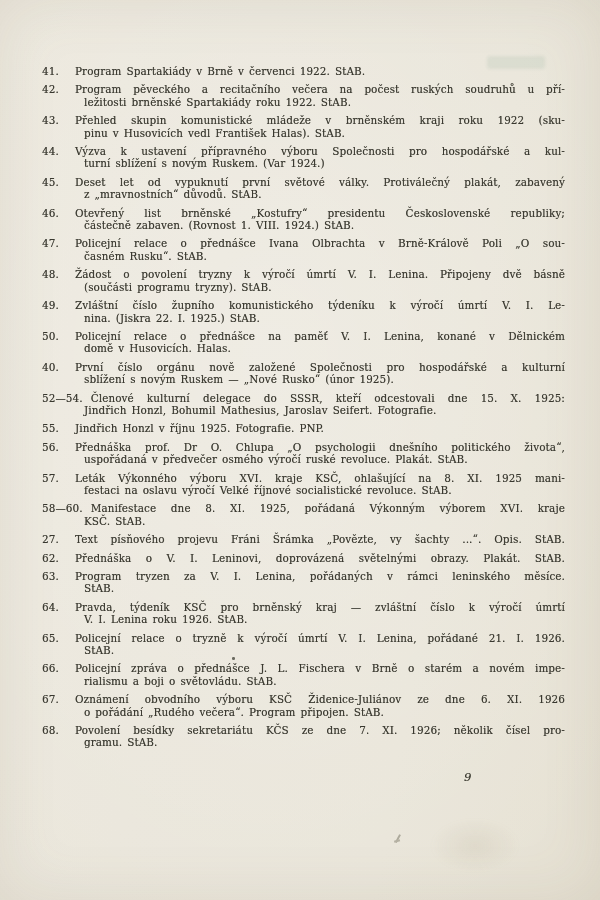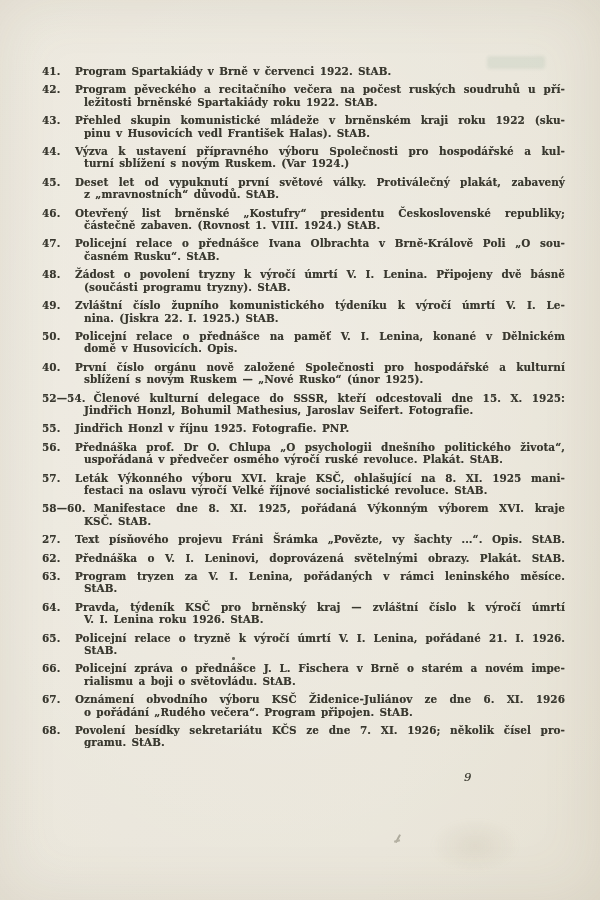--- a/index.html
+++ b/index.html
@@ -24,21 +24,21 @@
     position: absolute;
     left: 42px;
     top: 65px;
     width: 523px;
     font-size: 10.3px;
     line-height: 12.4px;
     letter-spacing: 0.15px;
     word-spacing: 1.6px;
     text-shadow: 0.2px 0.2px 0.35px rgba(57,56,47,0.55);
   }
-  .item { margin-bottom: 6px; font-weight: bold; }
+  .item { margin-bottom: 6px; }
   .line { min-height: 12.4px; }
   .line.first { display: flex; }
   .num {
     flex: 0 0 auto;
     min-width: 33px;
     box-sizing: border-box;
     padding-right: 8px;
     white-space: nowrap;
   }
   .txt { flex: 1 1 auto; display: block; }
@@ -169,21 +169,21 @@
           <span class="num">49.</span>
           <span class="txt">Zvláštní číslo župního komunistického týdeníku k výročí úmrtí V. I. Le-</span>
         </div>
         <div class="line cont">nina. (Jiskra 22. I. 1925.) StAB.</div>
       </div>
       <div class="item">
         <div class="line first just">
           <span class="num">50.</span>
           <span class="txt">Policejní relace o přednášce na paměť V. I. Lenina, konané v Dělnickém</span>
         </div>
-        <div class="line cont">domě v Husovicích. Opis.</div>
+        <div class="line cont">domě v Husovicích. Halas.</div>
       </div>
       <div class="item">
         <div class="line first just">
           <span class="num">40.</span>
           <span class="txt">První číslo orgánu nově založené Společnosti pro hospodářské a kulturní</span>
         </div>
         <div class="line cont">sblížení s novým Ruskem — „Nové Rusko“ (únor 1925).</div>
       </div>
       <div class="item">
         <div class="line first just">

